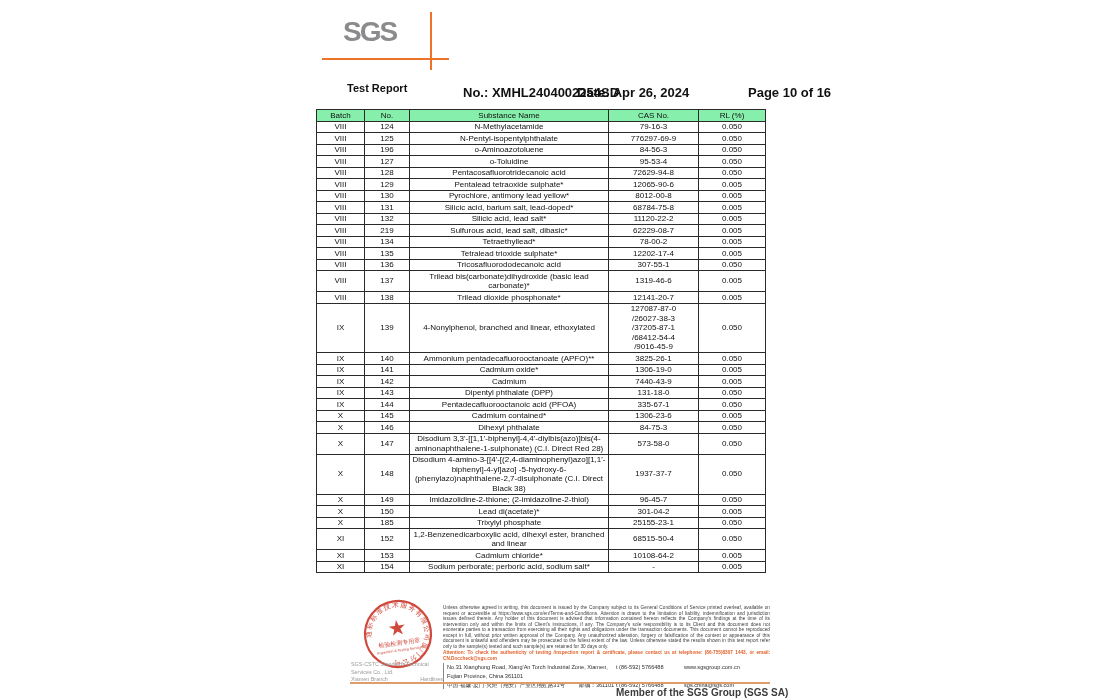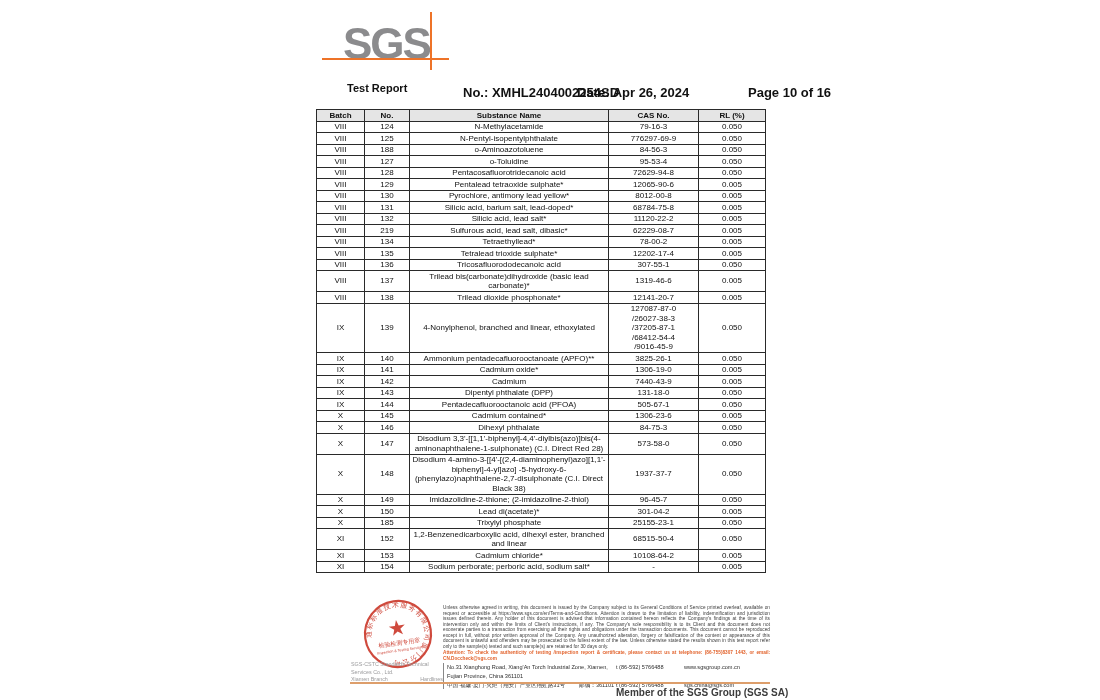--- a/index.html
+++ b/index.html
@@ -3,42 +3,42 @@
 <meta charset="utf-8">
 <style>
   html,body { margin:0; padding:0; background:#ffffff; }
   .page {
     position:relative; width:1100px; height:700px; background:#ffffff;
     font-family:"Liberation Sans", sans-serif; color:#1a1a1a; overflow:hidden;
   }
   
   .logo-wrap { position:absolute; left:341px; top:8px; width:120px; height:68px; }
   .logo-text {
-    position:absolute; left:2px; top:12px;
-    font-size:44px; font-weight:bold; letter-spacing:-2px; color:#8b8b8d; line-height:48px;
+    position:absolute; left:2px; top:0;
+    font-size:28px; font-weight:bold; letter-spacing:-2px; color:#8b8b8d; line-height:48px;
   }
   .logo-hline { position:absolute; left:-19px; top:50px; width:127px; height:2px; background:#ee7328; }
   .logo-vline { position:absolute; left:89px; top:4px; width:2px; height:58px; background:#ee7328; }
   
   .title { position:absolute; left:347px; top:82px; font-size:11px; font-weight:bold; color:#111; }
   .meta  { position:absolute; top:85px; font-size:13px; font-weight:bold; color:#111; }
   .meta-no   { left:463px; }
   .meta-date { left:577px; }
   .meta-page { left:748px; }
   
   .tbl-wrap { position:absolute; left:316px; top:109px; }
   table.subst {
     border-collapse:collapse; table-layout:fixed; width:449px;
     font-size:8px; line-height:9.5px; color:#111;
   }
   table.subst th, table.subst td {
     border:1px solid #2a2a2a; text-align:center; vertical-align:middle;
     padding:0.5px 2px; white-space:pre-line; word-wrap:break-word;
   }
-  table.subst th { background:#e5e5e5; font-weight:bold; }
+  table.subst th { background:#86efac; font-weight:normal; }
   
   .stamp { position:absolute; left:363px; top:599px; width:70px; height:70px; transform:rotate(-8deg); opacity:0.92; }
   .company-lines {
     position:absolute; left:351px; top:661px; width:92px;
     font-size:5.4px; line-height:7.6px; color:#9a9a9c;
   }
   .company-line2 { display:flex; justify-content:space-between; }
   .foot-right { position:absolute; left:443px; top:605px; width:327px; }
   .disclaimer {
     font-size:4.7px; line-height:5.55px; text-align:justify; color:#3a3a3a;
@@ -101,21 +101,21 @@
           </tr>
           <tr>
             <td>VIII</td>
             <td>125</td>
             <td>N-Pentyl-isopentylphthalate</td>
             <td>776297-69-9</td>
             <td>0.050</td>
           </tr>
           <tr>
             <td>VIII</td>
-            <td>188</td>
+            <td>196</td>
             <td>o-Aminoazotoluene</td>
             <td>84-56-3</td>
             <td>0.050</td>
           </tr>
           <tr>
             <td>VIII</td>
             <td>127</td>
             <td>o-Toluidine</td>
             <td>95-53-4</td>
             <td>0.050</td>
@@ -233,21 +233,21 @@
             <td>IX</td>
             <td>143</td>
             <td>Dipentyl phthalate (DPP)</td>
             <td>131-18-0</td>
             <td>0.050</td>
           </tr>
           <tr>
             <td>IX</td>
             <td>144</td>
             <td>Pentadecafluorooctanoic acid (PFOA)</td>
-            <td>505-67-1</td>
+            <td>335-67-1</td>
             <td>0.050</td>
           </tr>
           <tr>
             <td>X</td>
             <td>145</td>
             <td>Cadmium contained*</td>
             <td>1306-23-6</td>
             <td>0.005</td>
           </tr>
           <tr>

